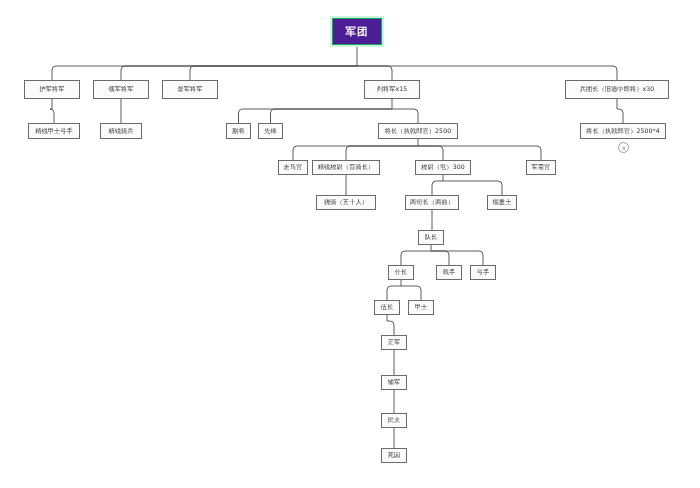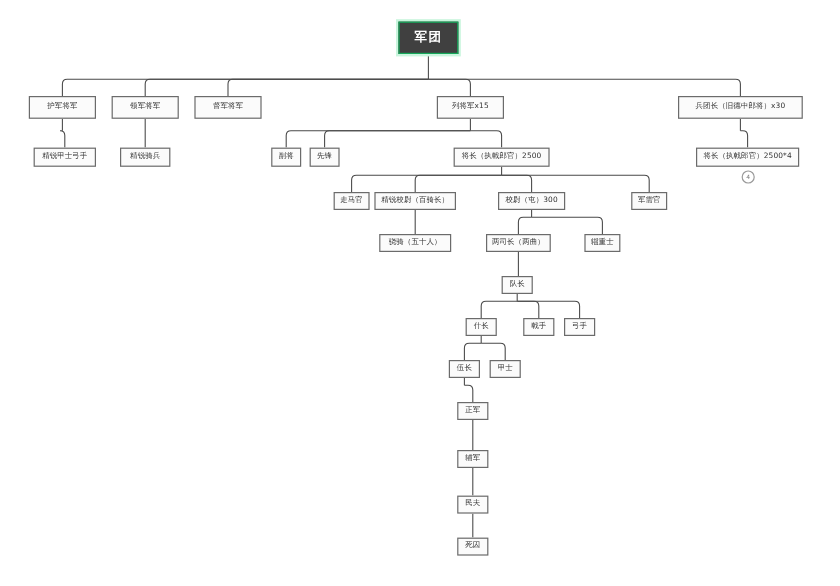--- a/index.html
+++ b/index.html
@@ -37,21 +37,21 @@
     color: #333333;
     font-size: 6.2px;
     line-height: 1.1;
     letter-spacing: 0.1px;
     white-space: nowrap;
     text-align: center;
     z-index: 3;
   }
   .node.root {
     border: 1px solid #14a85a;
-    background: #404040;
+    background: #4c1d95;
     color: #ffffff;
     font-size: 10.5px;
     font-weight: bold;
     box-shadow: 0 0 0 2px #c9f5dd;
     letter-spacing: 1px;
   }
   .badge {
     position: absolute;
     width: 9px;
     height: 9px;

